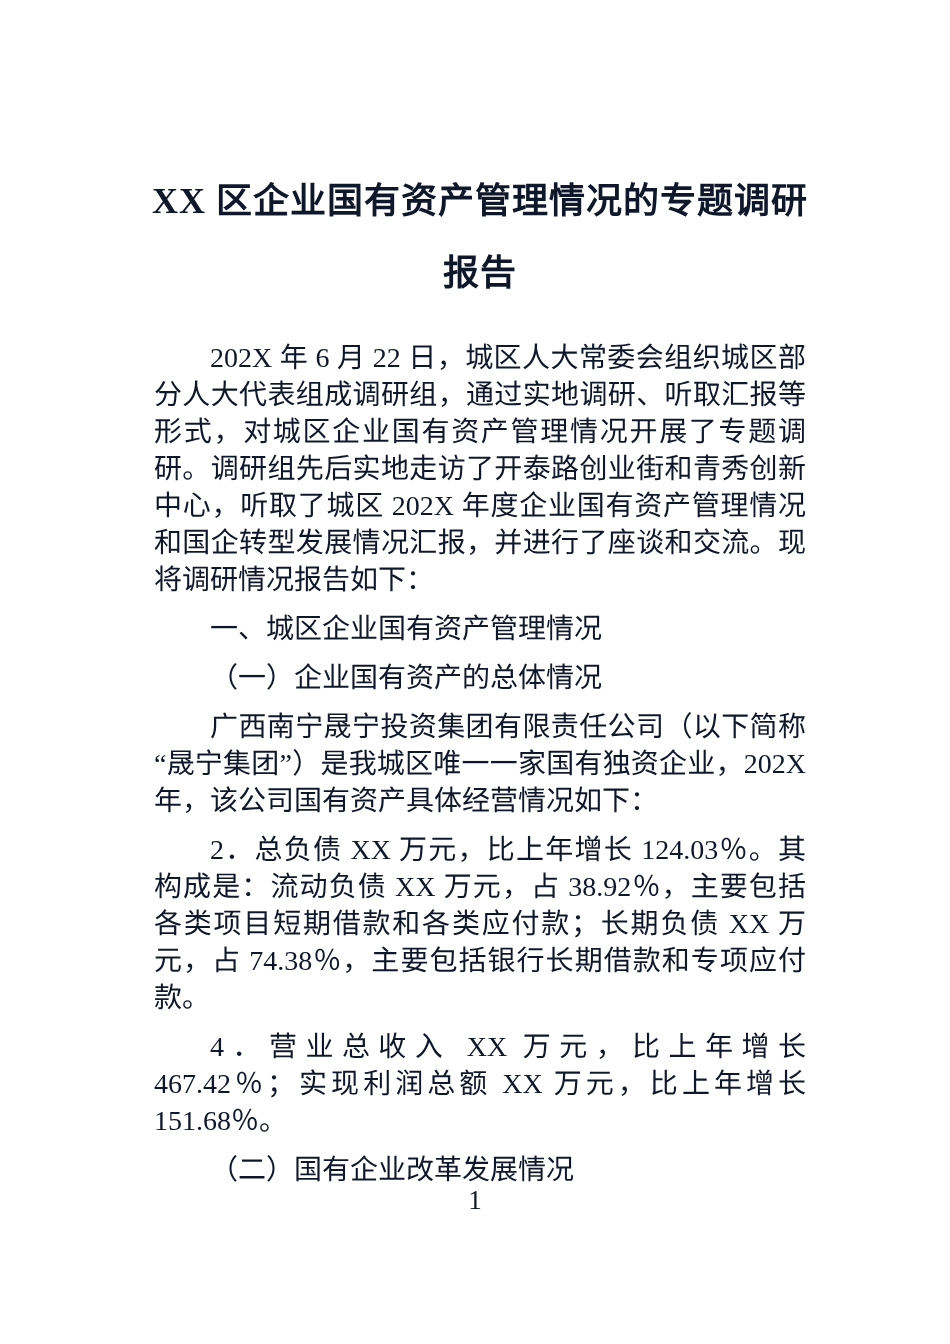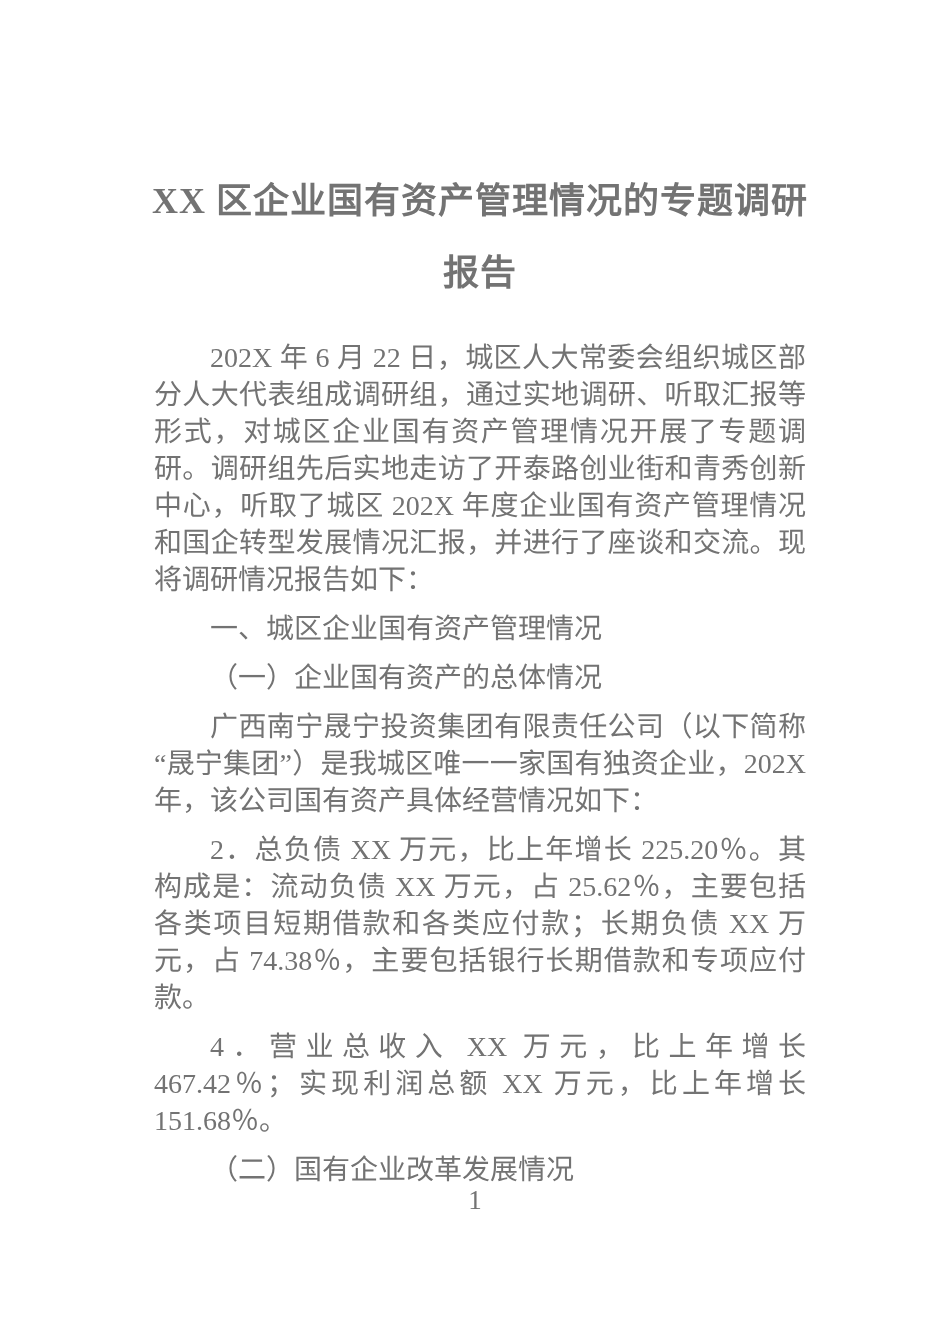--- a/index.html
+++ b/index.html
@@ -5,21 +5,21 @@
   html, body {
     margin: 0;
     padding: 0;
     background: #ffffff;
   }
   .page {
     position: relative;
     width: 950px;
     height: 1344px;
     background: #ffffff;
-    color: #737373;
+    color: #0f172a;
     overflow: hidden;
     font-family: "Liberation Serif", "DejaVu Serif", serif;
   }
   .content {
     position: absolute;
     left: 142px;
     width: 676px;
     top: 165px;
   }
   .doc-title {
@@ -56,20 +56,20 @@
 
 <div class="page">
   <div class="content">
     <h1 class="doc-title">XX 区企业国有资产管理情况的专题调研报告</h1>
 
     <div class="body-text">
       <p>202X 年 6 月 22 日，城区人大常委会组织城区部分人大代表组成调研组，通过实地调研、听取汇报等形式，对城区企业国有资产管理情况开展了专题调研。调研组先后实地走访了开泰路创业街和青秀创新中心，听取了城区 202X 年度企业国有资产管理情况和国企转型发展情况汇报，并进行了座谈和交流。现将调研情况报告如下：</p>
       <p>一、城区企业国有资产管理情况</p>
       <p>（一）企业国有资产的总体情况</p>
       <p>广西南宁晟宁投资集团有限责任公司（以下简称“晟宁集团”）是我城区唯一一家国有独资企业，202X 年，该公司国有资产具体经营情况如下：</p>
-      <p>2．总负债 XX 万元，比上年增长 225.20％。其构成是：流动负债 XX 万元，占 25.62％，主要包括各类项目短期借款和各类应付款；长期负债 XX 万元，占 74.38％，主要包括银行长期借款和专项应付款。</p>
+      <p>2．总负债 XX 万元，比上年增长 124.03％。其构成是：流动负债 XX 万元，占 38.92％，主要包括各类项目短期借款和各类应付款；长期负债 XX 万元，占 74.38％，主要包括银行长期借款和专项应付款。</p>
       <p>4．营业总收入 XX 万元，比上年增长 467.42％；实现利润总额 XX 万元，比上年增长 151.68％。</p>
       <p>（二）国有企业改革发展情况</p>
     </div>
   </div>
 
   <div class="page-number">1</div>
 </div>
 
 </body></html>

